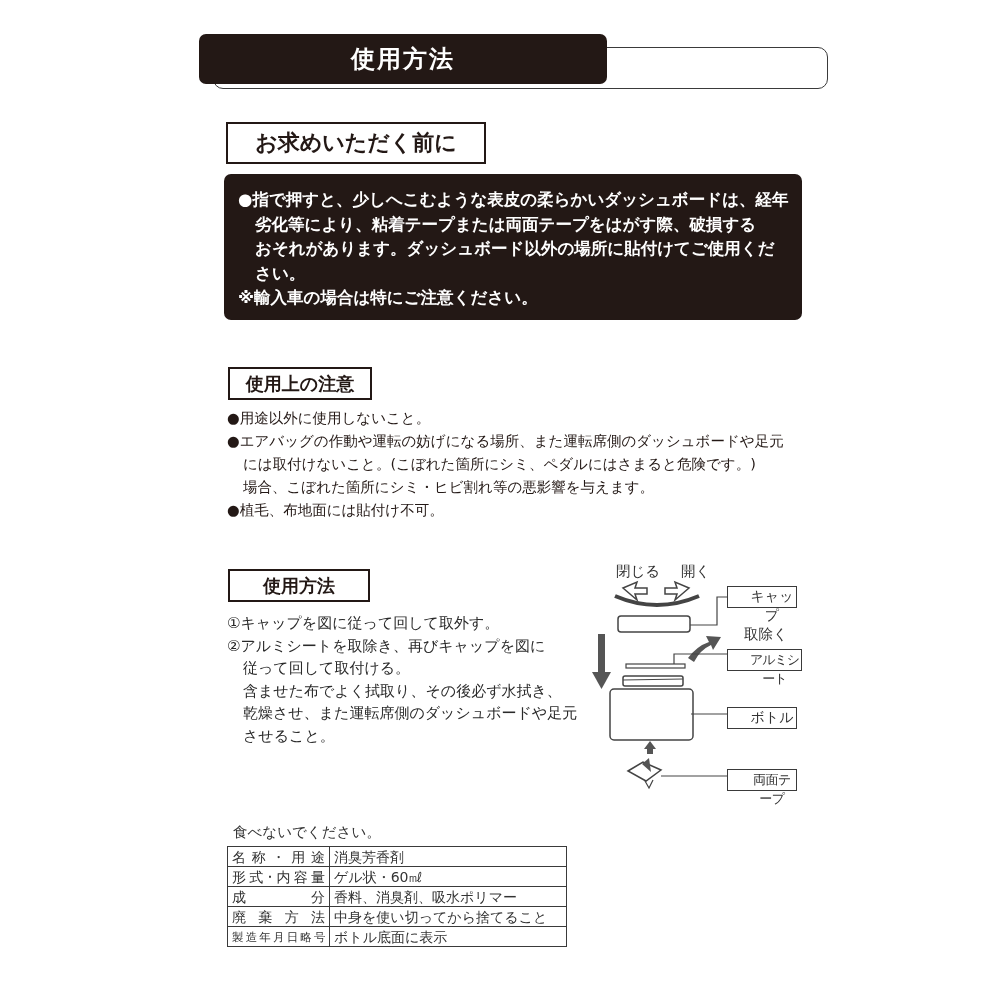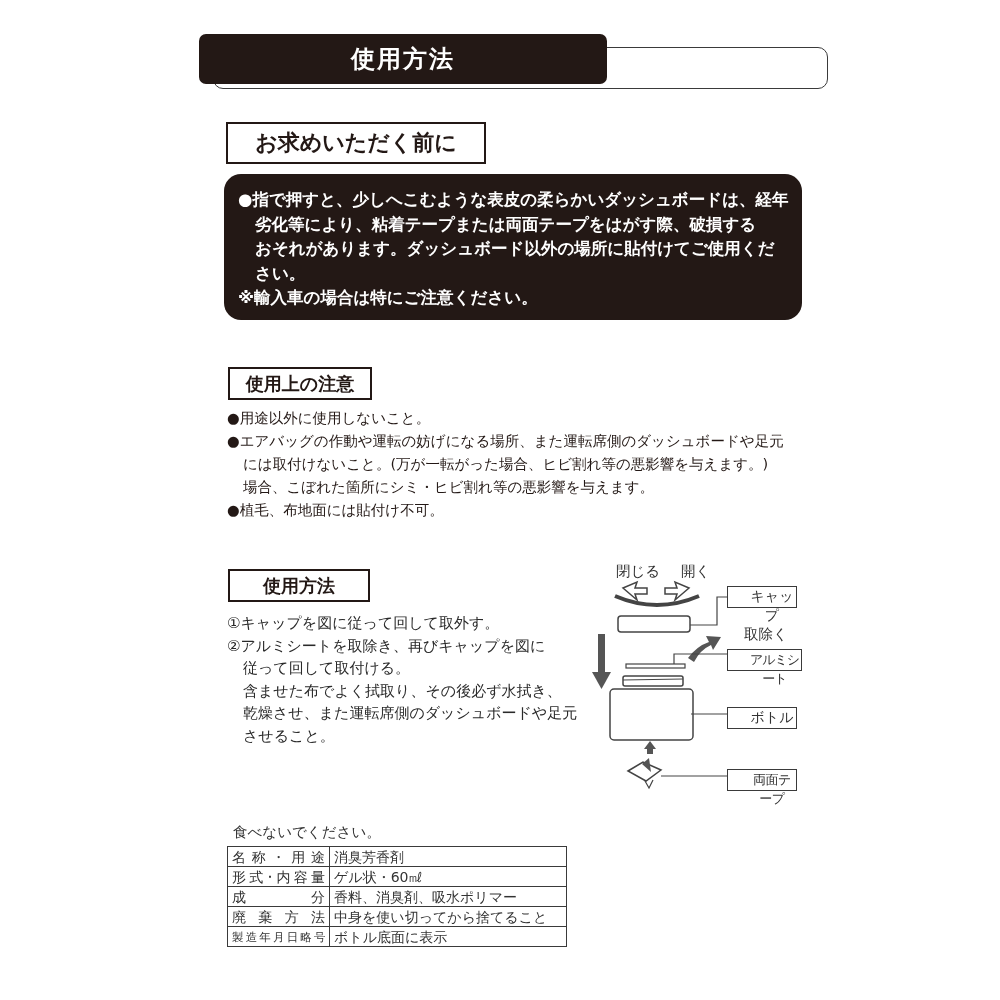--- a/index.html
+++ b/index.html
@@ -8,21 +8,21 @@
     .abs { position: absolute; }
 
     
     .hdr-outline { left: 213px; top: 47px; width: 615px; height: 42px; border: 1.5px solid #3a3a3a; border-radius: 10px; box-sizing: border-box; }
     .hdr-bar { left: 199px; top: 34px; width: 408px; height: 50px; background: #231815; border-radius: 7px; }
     .hdr-title { left: 199px; top: 34px; width: 408px; height: 50px; line-height: 50px; text-align: center; color: #ffffff; font-size: 24px; font-weight: bold; letter-spacing: 2px; }
 
     
     .box-title { border: 2px solid #231815; background: #fff; box-sizing: border-box; font-weight: bold; text-align: center; }
     .bp-title { left: 226px; top: 122px; width: 260px; height: 42px; line-height: 38px; font-size: 22px; }
-    .warn-box { left: 224px; top: 174px; width: 578px; height: 146px; background: #231815; border-radius: 17px; color: #ffffff; }
+    .warn-box { left: 224px; top: 174px; width: 578px; height: 146px; background: #231815; border-radius: 7px; color: #ffffff; }
     .warn-text { position: absolute; left: 14px; top: 14px; width: 556px; font-size: 16.5px; line-height: 24.5px; font-weight: bold; }
     .warn-text .indent { padding-left: 17px; }
 
     
     .ca-title { left: 228px; top: 367px; width: 144px; height: 33px; line-height: 29px; font-size: 18px; }
     .ca-list { left: 227px; top: 407px; width: 590px; font-size: 14.5px; line-height: 23px; }
     .ca-list .indent { padding-left: 16px; }
 
     
     .us-title { left: 228px; top: 569px; width: 142px; height: 33px; line-height: 29px; font-size: 18px; }
@@ -60,21 +60,21 @@
   </div>
 </div>
 
 <div class="abs box-title ca-title">使用上の注意</div>
 <div class="abs ca-list">
   <div>
     <div>●用途以外に使用しないこと。</div>
   </div>
   <div>
     <div>●エアバッグの作動や運転の妨げになる場所、また運転席側のダッシュボードや足元</div>
-    <div class="indent">には取付けないこと。(万が一転がった場合、ヒビ割れ等の悪影響を与えます。)</div>
+    <div class="indent">には取付けないこと。(こぼれた箇所にシミ、ペダルにはさまると危険です。)</div>
   </div>
   <div>
     <div class="indent">場合、こぼれた箇所にシミ・ヒビ割れ等の悪影響を与えます。</div>
   </div>
   <div>
     <div>●植毛、布地面には貼付け不可。</div>
   </div>
 </div>
 
 <div class="abs box-title us-title">使用方法</div>

